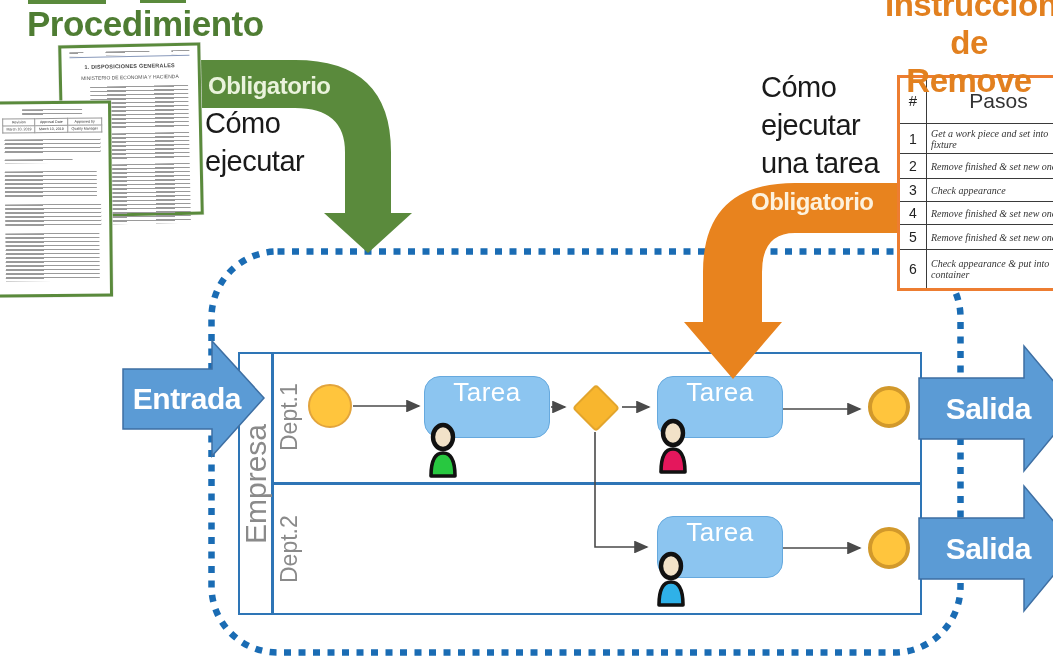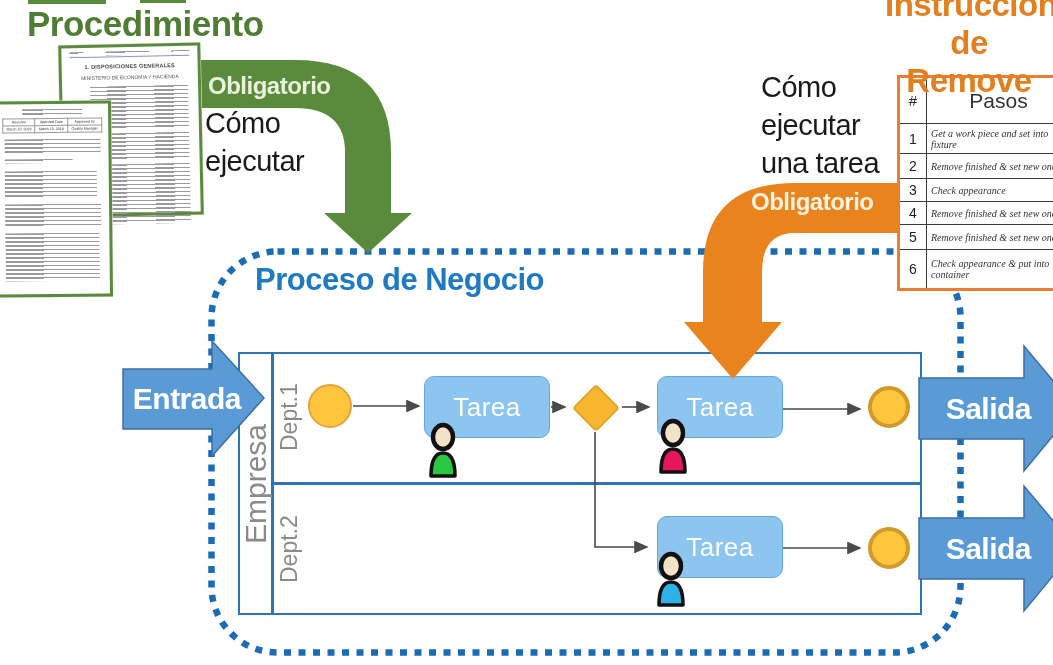--- a/index.html
+++ b/index.html
@@ -38,22 +38,22 @@
   .lane-label{width:32px;font-size:23px;}
   .lane1-label{left:273px;top:352px;height:130px;}
   .lane2-label{left:273px;top:484px;height:131px;}
 
   
   .event{border-radius:50%;background:#FFC53D;box-sizing:border-box;}
   .event-start{left:308px;top:384px;width:44px;height:44px;border:2px solid #E2A43C;}
   .event-end{width:42px;height:42px;border:4px solid #D2992B;}
   .event-end1{left:868px;top:386px;}
   .event-end2{left:868px;top:527px;}
-  .task{width:126px;height:62px;background:#8CC5F0;border:1.5px solid #66A9DE;border-radius:10px;
-    box-sizing:border-box;display:flex;align-items:center;justify-content:center;
+  .task{width:126px;height:62px;background:#8CC5F0;border:1.5px solid #66A9DE;border-radius:16px;
+    box-sizing:border-box;display:flex;align-items:flex-start;justify-content:center;
     color:#fff;font-size:26px;letter-spacing:.5px;}
   .task1{left:424px;top:376px;}
   .task2{left:657px;top:376px;}
   .task3{left:657px;top:516px;}
   .gateway{left:579px;top:391px;width:34px;height:34px;background:#F8B62E;border:2px solid #E3A52C;
     border-radius:4px;transform:rotate(45deg);box-sizing:border-box;}
 
   
   .arrow-label{color:#fff;font-weight:bold;font-size:30px;text-align:right;letter-spacing:-.5px;}
   .lbl-entrada{left:123px;top:382px;width:118px;}
@@ -220,21 +220,20 @@
     <div class="wi-cell wi-step">Remove finished &amp; set new one</div>
     <div class="wi-cell wi-num-col wi-num wi-last">6</div>
     <div class="wi-cell wi-step wi-last">Check appearance &amp; put into container</div>
   </div>
 
   <div class="abs title-green z7">Procedimiento</div>
   <div class="abs title-orange z7">
     <div>Instrucción</div>
     <div>de Remove</div>
   </div>
-  <div class="abs title-blue z7">Proceso de Negocio</div>
 
   <div class="abs badge badge-green z7">Obligatorio</div>
   <div class="abs caption cap-left z7">
     <div>Cómo</div>
     <div>ejecutar</div>
   </div>
 
   <div class="abs badge badge-orange z7">Obligatorio</div>
   <div class="abs caption cap-right z7">
     <div>Cómo</div>

